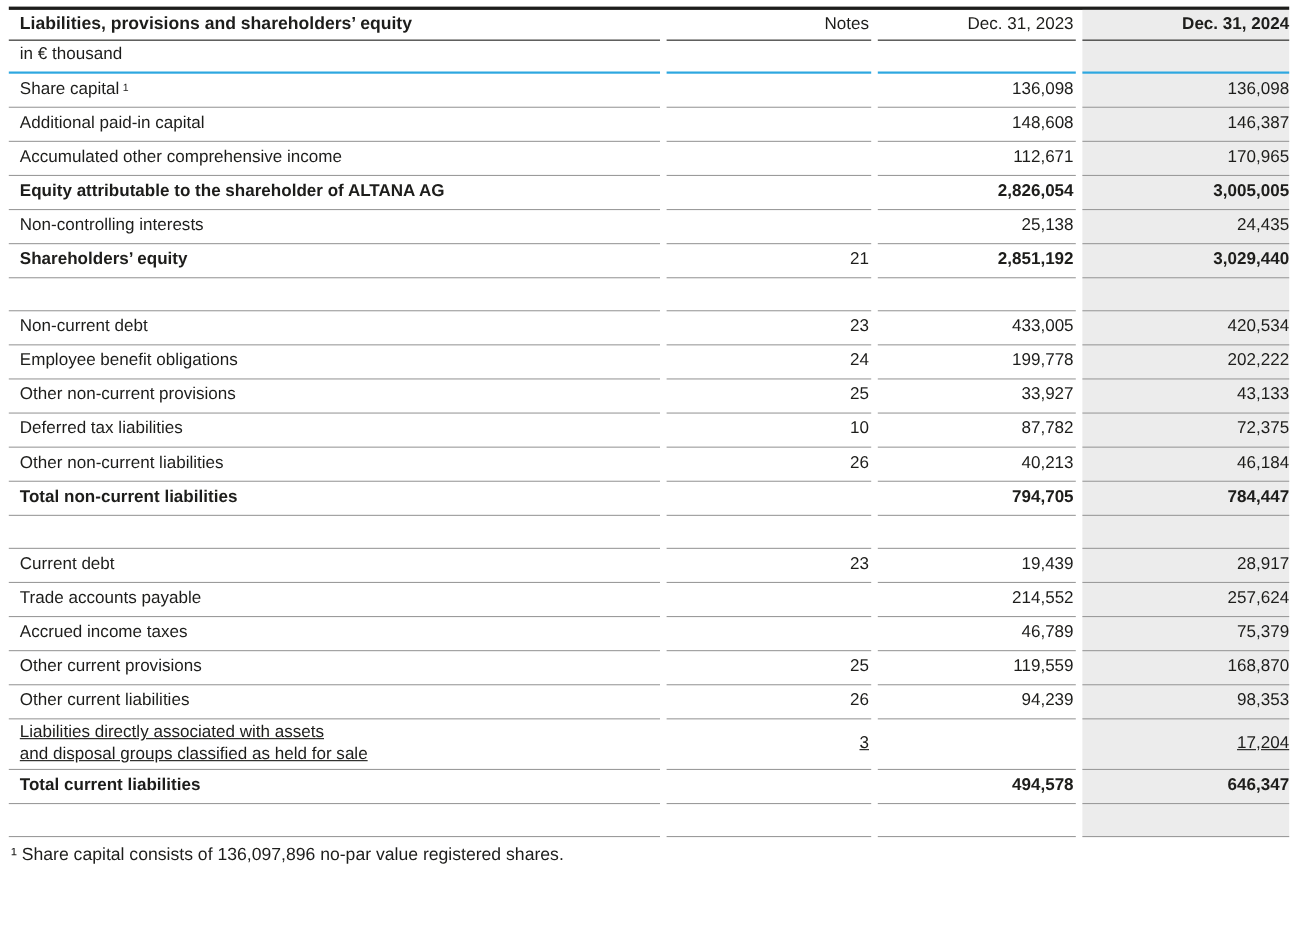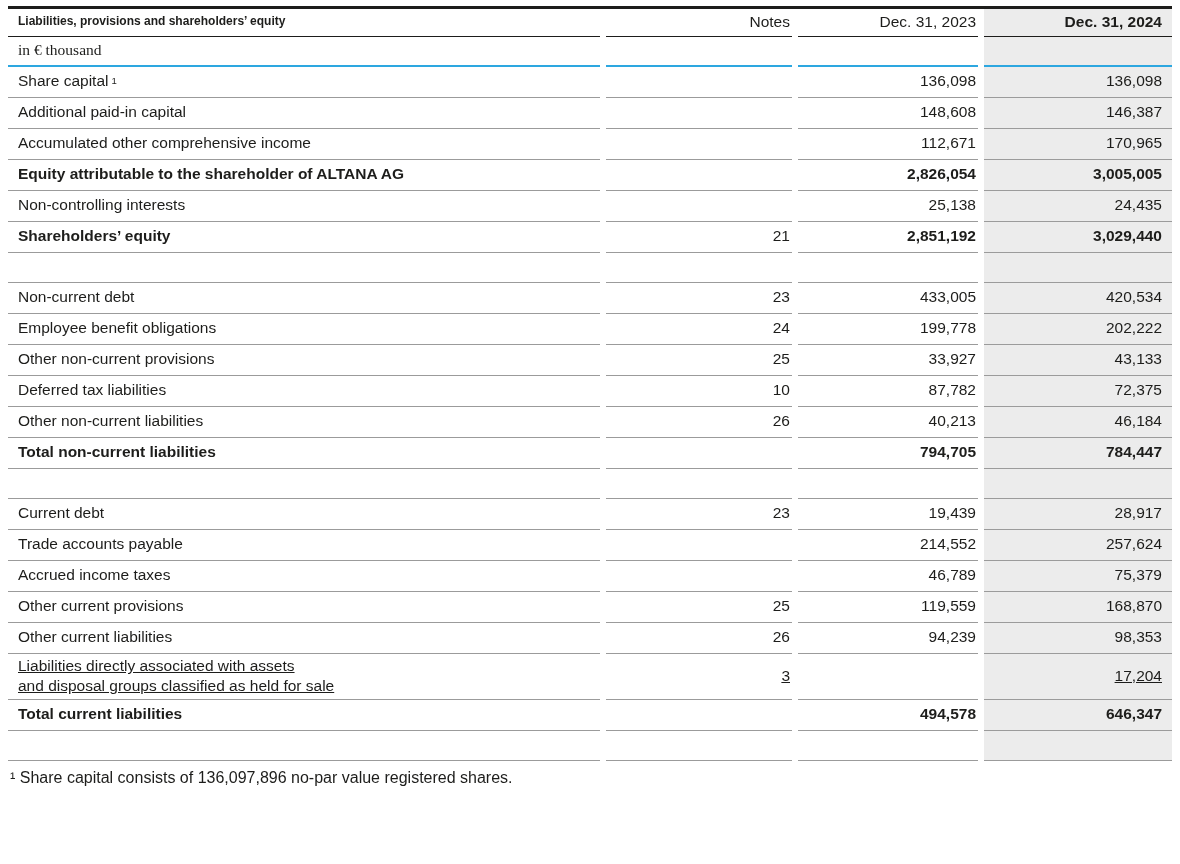--- a/index.html
+++ b/index.html
@@ -33,51 +33,51 @@
   .row {
     position: relative;
     z-index: 1;
     display: grid;
     grid-template-columns: 592px 186px 180px 188px;
     column-gap: 6px;
     align-items: center;
     height: 31px;
   }
   .row.header { height: 28px; }
-  .row.unit   { height: 30px; font-family: Liberation Serif, serif; }
+  .row.unit   { height: 30px; }
   .row.spacer { height: 30px; }
   .row.tall   { height: 46px; text-decoration: underline; }
   .cell {
     height: 100%;
     display: flex;
     align-items: center;
     border-bottom: 1px solid #9b9b9b;
     padding-bottom: 2px;
   }
   .cell.label {
     padding-left: 10px;
     white-space: pre-line;
     line-height: 1.25;
   }
   .cell.num {
     justify-content: flex-end;
     text-align: right;
     padding-right: 2px;
     font-variant-numeric: tabular-nums;
   }
-  .cell.num.last-col { padding-right: 10px; }
+  .cell.num.last-col { padding-right: 0; }
   .row.header .cell { border-bottom: 1.5px solid #1d1d1b; }
   .row.unit .cell   { border-bottom: 2.5px solid #2da7e0; }
   .row.last .cell   { border-bottom: 2px solid #1d1d1b; }
   .row.bold .cell.label,
   .row.bold .cell.num { font-weight: 700; }
   .row .cell.notes-cell { font-weight: 400 !important; }
   .title-cell {
     font-weight: 700;
-    font-size: 12px;
+    font-size: 16px;
   }
   .col-2024-header { font-weight: 700; }
   sup {
     font-size: 0.62em;
     line-height: 0;
     margin-left: 3px;
     vertical-align: super;
   }
   .footnote {
     margin: 8px 0 0 2px;

